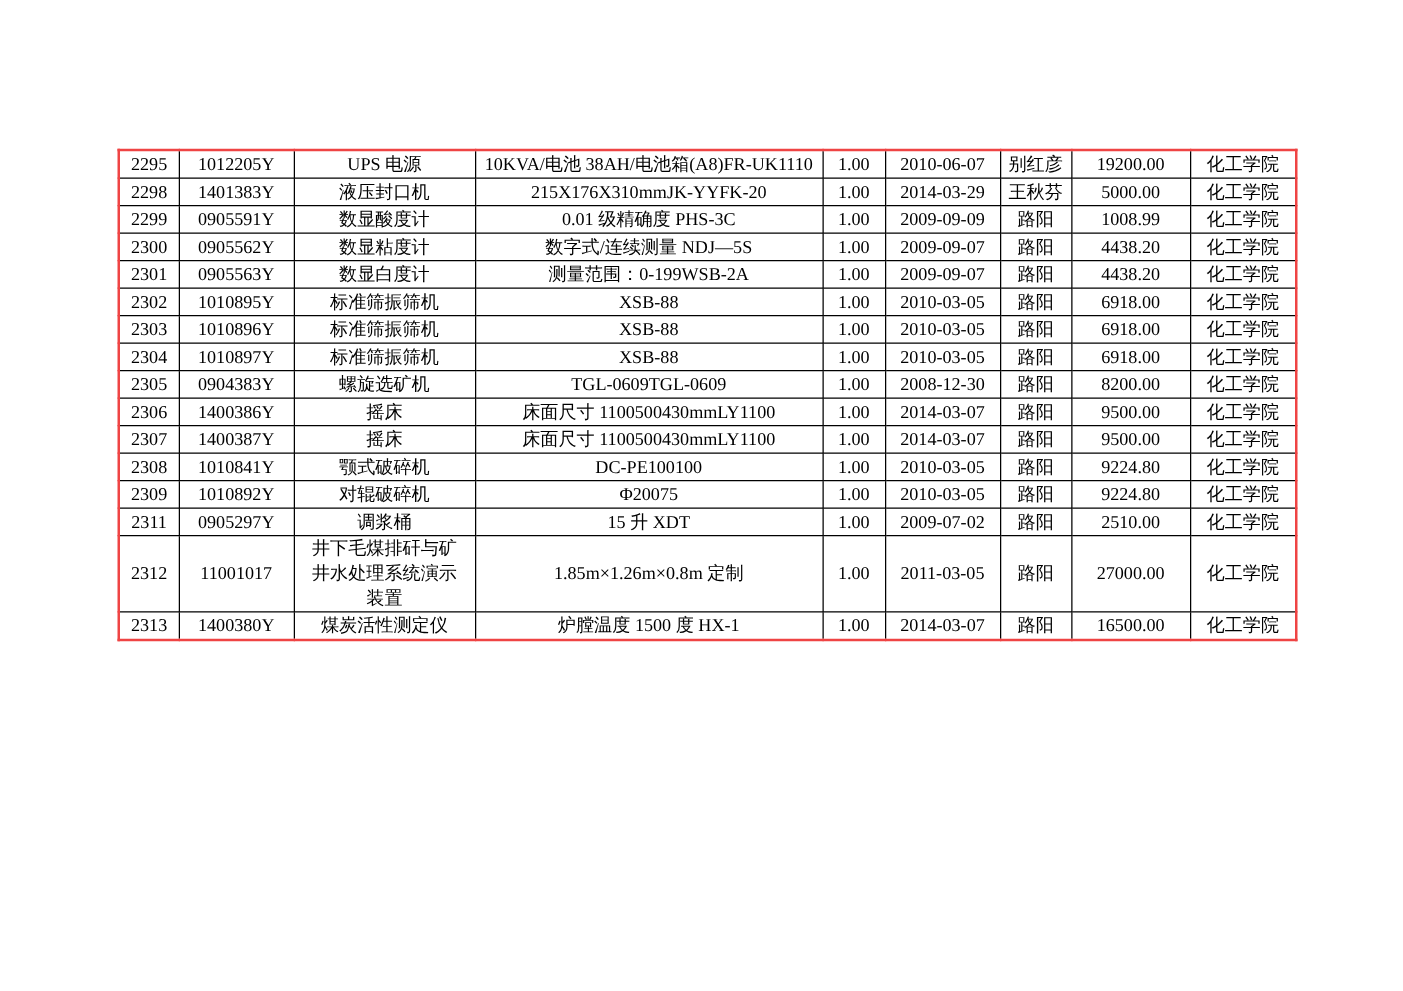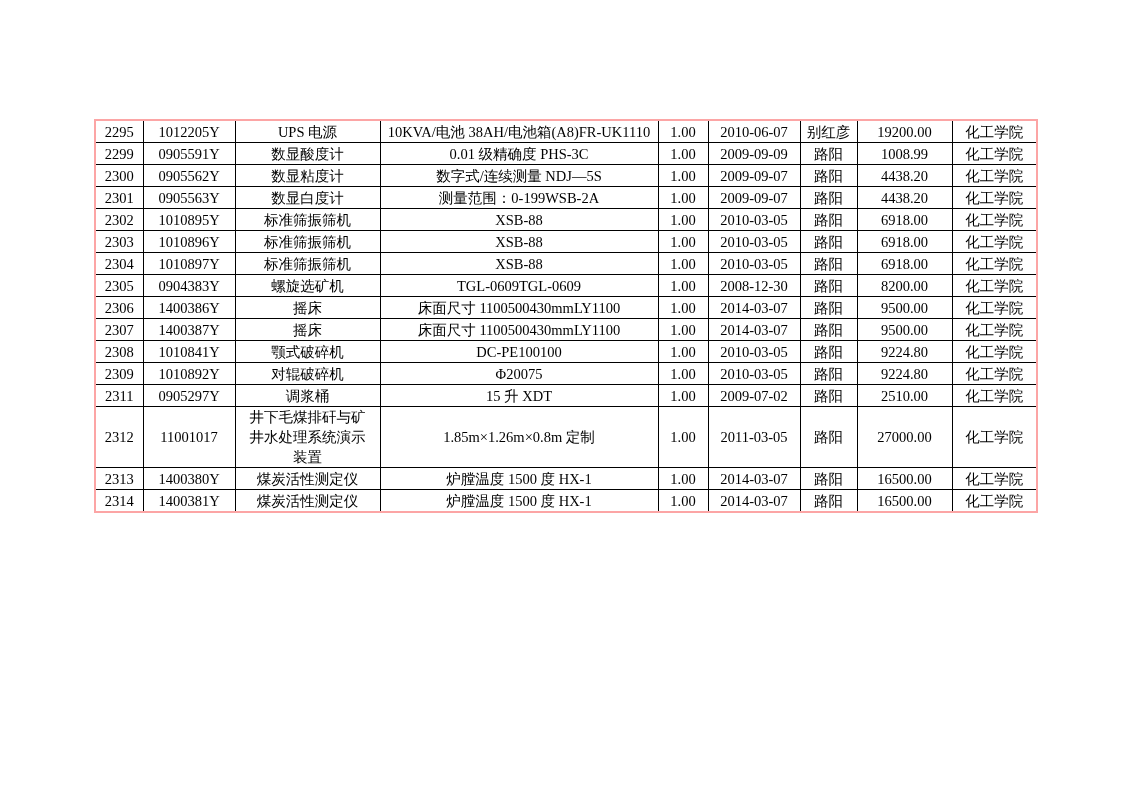--- a/index.html
+++ b/index.html
@@ -18,21 +18,21 @@
     font-family: "Liberation Serif", "DejaVu Serif", serif;
     color: #000000;
   }
   table.equipment-table {
     position: absolute;
     left: 94px;
     top: 119px;
     border-collapse: collapse;
     table-layout: fixed;
     width: 942px;
-    border: 2px solid #fca5a5;
+    border: 2px solid #ef4444;
   }
   table.equipment-table td {
     border: 1px solid #000000;
     text-align: center;
     vertical-align: middle;
     font-size: 14.5px;
     line-height: 20px;
     height: 21px;
     padding: 0 2px;
     white-space: pre-line;
@@ -61,20 +61,31 @@
           <td>1012205Y</td>
           <td>UPS 电源</td>
           <td>10KVA/电池 38AH/电池箱(A8)FR-UK1110</td>
           <td>1.00</td>
           <td>2010-06-07</td>
           <td>别红彦</td>
           <td>19200.00</td>
           <td>化工学院</td>
         </tr>
         <tr>
+          <td>2298</td>
+          <td>1401383Y</td>
+          <td>液压封口机</td>
+          <td>215X176X310mmJK-YYFK-20</td>
+          <td>1.00</td>
+          <td>2014-03-29</td>
+          <td>王秋芬</td>
+          <td>5000.00</td>
+          <td>化工学院</td>
+        </tr>
+        <tr>
           <td>2299</td>
           <td>0905591Y</td>
           <td>数显酸度计</td>
           <td>0.01 级精确度 PHS-3C</td>
           <td>1.00</td>
           <td>2009-09-09</td>
           <td>路阳</td>
           <td>1008.99</td>
           <td>化工学院</td>
         </tr>
@@ -216,26 +227,15 @@
           <td>2313</td>
           <td>1400380Y</td>
           <td>煤炭活性测定仪</td>
           <td>炉膛温度 1500 度 HX-1</td>
           <td>1.00</td>
           <td>2014-03-07</td>
           <td>路阳</td>
           <td>16500.00</td>
           <td>化工学院</td>
         </tr>
-        <tr>
-          <td>2314</td>
-          <td>1400381Y</td>
-          <td>煤炭活性测定仪</td>
-          <td>炉膛温度 1500 度 HX-1</td>
-          <td>1.00</td>
-          <td>2014-03-07</td>
-          <td>路阳</td>
-          <td>16500.00</td>
-          <td>化工学院</td>
-        </tr>
       </tbody>
   </table>
 </div>
 
 </body></html>

